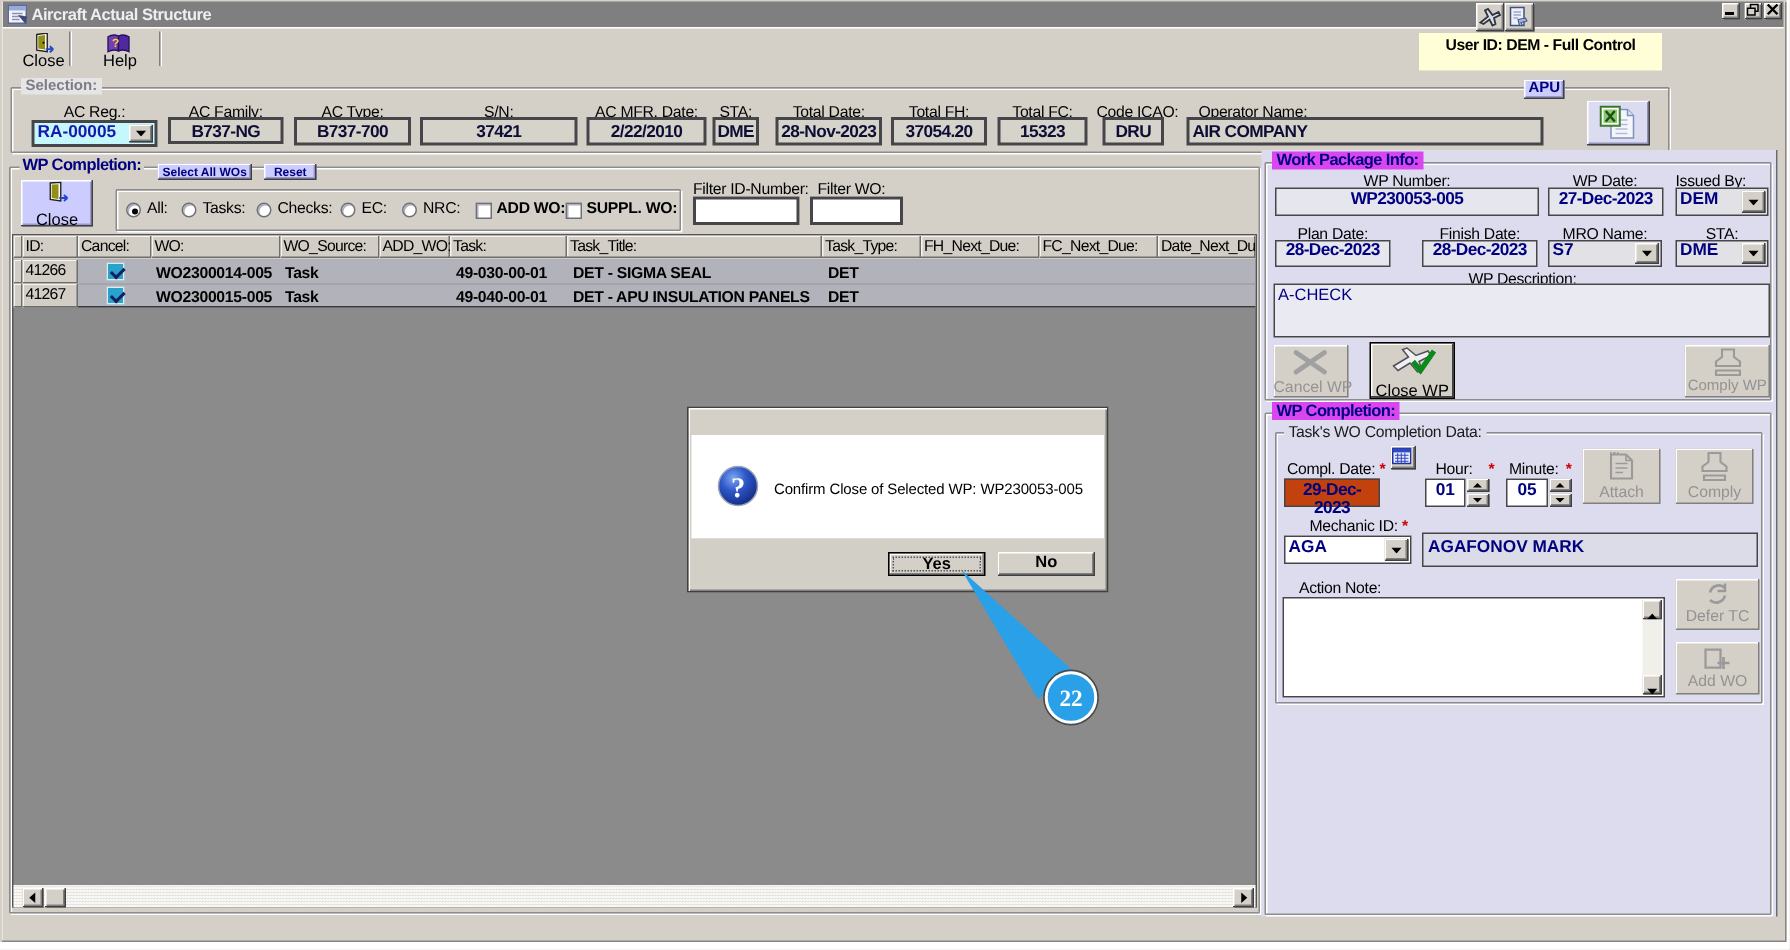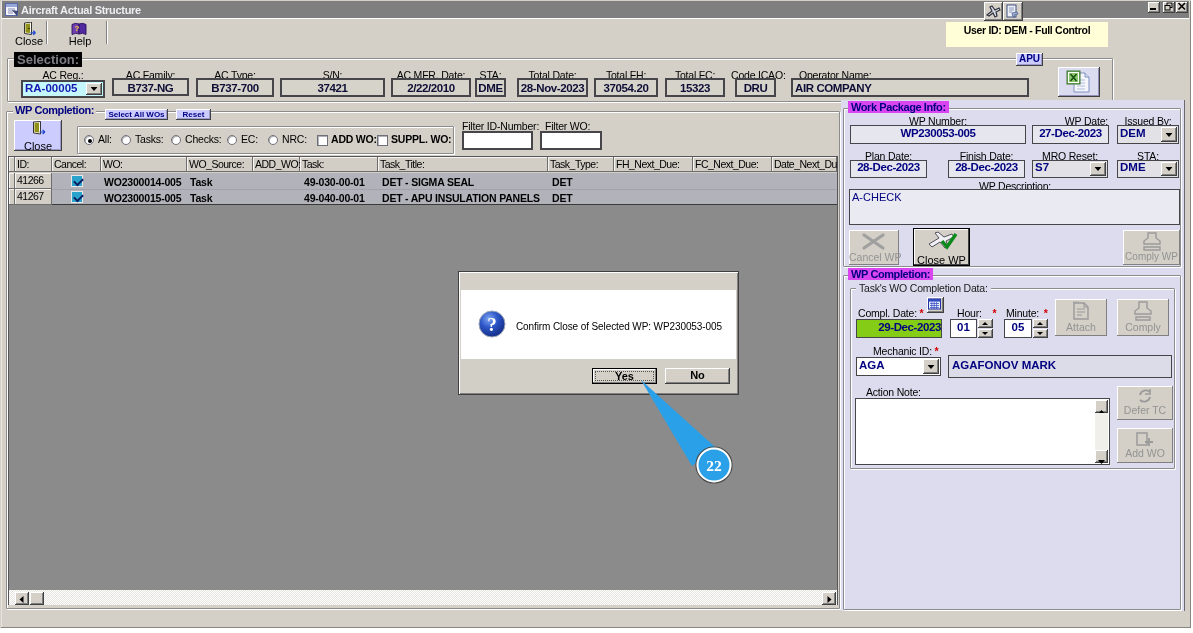--- a/index.html
+++ b/index.html
@@ -91,21 +91,21 @@
   <svg width="18" height="17" viewBox="0 0 18 17" style="margin:1px">
     <rect x="3" y="2" width="9" height="12" fill="#eef0f8" stroke="#405080" stroke-width="1"></rect>
     <path d="M5 5 h5 M5 7 h5 M5 9 h3" stroke="#7080b0" stroke-width="0.8"></path>
     <path d="M8 10 L13 9 L14 11 L10 12 L11 14 L9 14 Z" fill="#a0b8e0" stroke="#405080" stroke-width="0.7"></path>
   </svg>
 </div>
 
 <div class="abs" style="left:946px;top:22px;width:162px;height:25px;background:#fffed6;font-size:10.5px;letter-spacing:-0.3px;font-weight:bold;color:#000;text-align:center;padding-top:2px">User ID: DEM - Full Control</div>
 
 <div class="abs gb" style="left:7px;top:58px;width:1106px;height:44px"></div>
-<div class="abs" style="left:14px;top:52px;background:#000000;padding:0 3px;font-size:13px;color:#7d7d85;font-weight:bold">Selection:</div>
+<div class="abs" style="left:14px;top:52px;background:#e5e5e5;padding:0 3px;font-size:10px;color:#7d7d85;font-weight:bold">Selection:</div>
 
 <div class="lbl" style="left:23px;top:69px;width:80px;text-align:center">AC Reg.:</div>
 <div class="lbl" style="left:112px;top:69px;width:77px;text-align:center">AC Family:</div>
 <div class="lbl" style="left:196px;top:69px;width:78px;text-align:center">AC Type:</div>
 <div class="lbl" style="left:280px;top:69px;width:105px;text-align:center">S/N:</div>
 <div class="lbl" style="left:391px;top:69px;width:80px;text-align:center">AC MFR. Date:</div>
 <div class="lbl" style="left:475px;top:69px;width:31px;text-align:center">STA:</div>
 <div class="lbl" style="left:517px;top:69px;width:71px;text-align:center">Total Date:</div>
 <div class="lbl" style="left:594px;top:69px;width:64px;text-align:center">Total FH:</div>
 <div class="lbl" style="left:665px;top:69px;width:60px;text-align:center">Total FC:</div>
@@ -225,36 +225,36 @@
 <div class="abs btn" style="left:822px;top:592px;width:14px;height:13px"><svg width="12" height="11" viewBox="0 0 12 11" style="margin:1px">
       <path d="M4.5 2 v7 l4-3.5 Z" fill="#000"></path>
     </svg></div>
 
 <div class="abs" style="left:841px;top:100px;width:344px;height:511px;background:#dcdcee;border-right:1px solid #6a6a72"></div>
 
 <div class="abs gb" style="left:843px;top:108px;width:338px;height:159px"></div>
 <div class="gbl" style="left:848px;top:101px">Work Package Info:</div>
 
 <div class="lbl" style="left:850px;top:115px;width:176px;text-align:center">WP Number:</div>
-<div class="lbl" style="left:1032px;top:115px;width:76px;text-align:right">WP Date:</div>
-<div class="lbl" style="left:1117px;top:115px;width:62px;text-align:center">Issued By:</div>
+<div class="lbl" style="left:1032px;top:115px;width:76px;text-align:center">WP Date:</div>
+<div class="lbl" style="left:1117px;top:115px;width:62px;">Issued By:</div>
 <div class="wfld" style="left:850px;top:125px;width:176px;height:19px;padding-top:1px">WP230053-005</div>
 <div class="wfld" style="left:1032px;top:125px;width:77px;height:19px;padding-top:1px">27-Dec-2023</div>
 <div class="abs" style="left:1117px;top:125px;width:62px;height:19px;border:1px solid #46464a;background:#e2e2e6">
   <div class="abs" style="left:2px;top:1px;font-size:11.5px;font-weight:bold;color:#000080">DEM</div>
   <div class="dd">
       <svg width="7" height="4" viewBox="0 0 7 4">
         <path d="M0 0 h7 l-3.5 4 Z" fill="#000"></path>
       </svg>
     </div>
 </div>
 
 <div class="lbl" style="left:850px;top:150px;width:77px;text-align:center">Plan Date:</div>
 <div class="lbl" style="left:948px;top:150px;width:77px;text-align:center">Finish Date:</div>
-<div class="lbl" style="left:1032px;top:150px;width:76px;text-align:center">MRO Reset:</div>
+<div class="lbl" style="left:1032px;top:150px;width:76px;text-align:center">MRO Name:</div>
 <div class="lbl" style="left:1117px;top:150px;width:62px;text-align:center">STA:</div>
 <div class="wfld" style="left:850px;top:160px;width:77px;height:18px">28-Dec-2023</div>
 <div class="wfld" style="left:948px;top:160px;width:77px;height:18px">28-Dec-2023</div>
 <div class="abs" style="left:1032px;top:160px;width:76px;height:18px;border:1px solid #46464a;background:#e2e2e6">
   <div class="abs" style="left:2px;top:0px;font-size:11.5px;font-weight:bold;color:#000080">S7</div>
   <div class="dd">
       <svg width="7" height="4" viewBox="0 0 7 4">
         <path d="M0 0 h7 l-3.5 4 Z" fill="#000"></path>
       </svg>
     </div>
@@ -300,21 +300,21 @@
 <div class="abs" style="left:856px;top:282px;background:#dcdcee;padding:0 3px;font-size:10.5px;letter-spacing:-0.2px;color:#1a1a1a;white-space:nowrap">Task's WO Completion Data:</div>
 
 <div class="lbl" style="left:858px;top:307px">Compl. Date: <span class="red">*</span></div>
 <div class="abs btn" style="left:927px;top:297px;width:17px;height:16px">
   <svg width="13" height="12" viewBox="0 0 13 12" style="margin:1px">
     <rect x="0.5" y="1" width="12" height="10" fill="#e8ecff" stroke="#2030a0" stroke-width="1"></rect>
     <rect x="0.5" y="1" width="12" height="2.6" fill="#3048c0"></rect>
     <path d="M2 5.5 h9 M2 7.5 h9 M2 9.5 h9 M3.8 4 v7 M6.2 4 v7 M8.6 4 v7" stroke="#3048c0" stroke-width="0.7"></path>
   </svg>
 </div>
-<div class="abs" style="left:856px;top:319px;width:86px;height:19px;border:1px solid #46464a;background:#84cc16;text-align:right;font-size:11.5px;letter-spacing:-0.4px;font-weight:bold;color:#000080;padding-top:1px">29-Dec-2023</div>
+<div class="abs" style="left:856px;top:319px;width:64px;height:19px;border:1px solid #46464a;background:#c2410c;text-align:center;font-size:11.5px;letter-spacing:-0.4px;font-weight:bold;color:#000080;padding-top:1px">29-Dec-2023</div>
 
 <div class="lbl" style="left:957px;top:307px">Hour: <span class="red" style="margin-left:8px">*</span></div>
 <div class="lbl" style="left:1006px;top:307px">Minute: <span class="red" style="margin-left:2px">*</span></div>
 <div class="abs" style="left:950px;top:319px;width:27px;height:19px;border:1px solid #46464a;background:#fff;text-align:center;font-size:11.5px;font-weight:bold;color:#000080;padding-top:1px">01</div>
 <div class="spin up" style="left:978px;top:319px;width:15px;height:9px"></div>
 <div class="spin dn" style="left:978px;top:329px;width:15px;height:9px"></div>
 <div class="abs" style="left:1004px;top:319px;width:28px;height:19px;border:1px solid #46464a;background:#fff;text-align:center;font-size:11.5px;font-weight:bold;color:#000080;padding-top:1px">05</div>
 <div class="spin up" style="left:1033px;top:319px;width:15px;height:9px"></div>
 <div class="spin dn" style="left:1033px;top:329px;width:15px;height:9px"></div>
 

